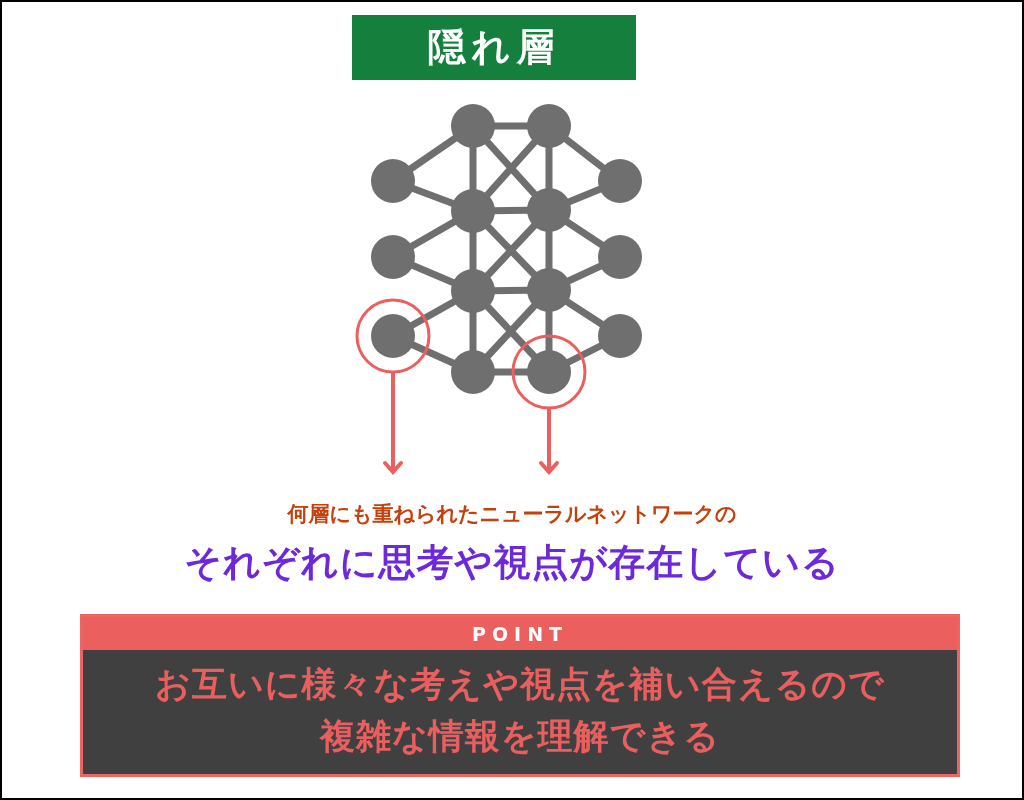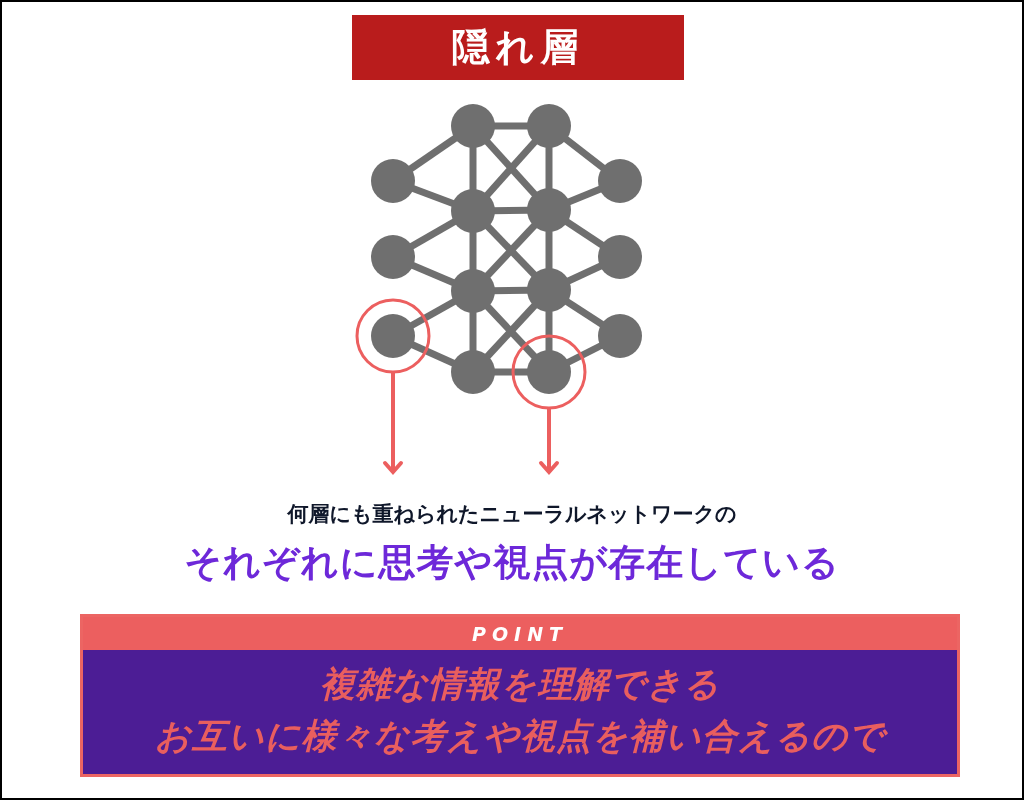--- a/index.html
+++ b/index.html
@@ -1,26 +1,26 @@
 <!DOCTYPE html>
 <html><head>
 <meta charset="utf-8">
 <style>
   html, body { margin:0; padding:0; }
   body { width:1024px; height:800px; background:#fff; position:relative; overflow:hidden;
          font-family:"DejaVu Sans","Liberation Sans",sans-serif; }
   .frame { position:absolute; left:0; top:0; width:1024px; height:800px; box-sizing:border-box;
            border-top:2px solid #000; border-left:2px solid #000; border-bottom:2px solid #000; border-right:2px solid #000; }
-  .title { position:absolute; left:352px; top:15px; width:332px; height:65px; background:#b91c1c;
+  .title { position:absolute; left:352px; top:15px; width:284px; height:65px; background:#15803d;
            color:#fff; font-weight:bold; font-size:38px; display:flex; align-items:center; justify-content:center; letter-spacing:6px; }
   svg.net { position:absolute; left:0; top:0; }
-  .sub { position:absolute; left:0; width:1024px; text-align:center; top:500px; font-size:21px; font-weight:bold; color:#0f172a; }
+  .sub { position:absolute; left:0; width:1024px; text-align:center; top:500px; font-size:21px; font-weight:bold; color:#c2410c; }
   .main { position:absolute; left:0; width:1024px; text-align:center; top:538px; font-size:37px; font-weight:bold; color:#6d28d9; letter-spacing:1px; }
   .point { position:absolute; left:80px; top:614px; width:880px; height:163px; box-sizing:border-box;
-           border:3px solid #ec6563; background:#4c1d95;font-style:italic; }
+           border:3px solid #ec6563; background:#404040; }
   .point-head { height:33px; background:#ec5f5f; color:#fff; font-weight:bold; font-size:19px; letter-spacing:6px;
                 display:flex; align-items:center; justify-content:center; }
   .point-body { text-align:center; color:#e95e5e; font-weight:bold; font-size:35px; line-height:52px; padding-top:8px; letter-spacing:1px; }
 </style>
 </head>
 <body>
 
 <div class="frame"></div>
 
 <div class="title">隠れ層</div>
@@ -75,16 +75,16 @@
     <line x1="549" y1="408" x2="549" y2="472" stroke="#ec5f5f" stroke-width="4"></line>
     <polyline points="541,463 549,472 557,463" fill="none" stroke="#ec5f5f" stroke-width="4" stroke-linecap="round"></polyline>
   </svg>
 
 <div class="sub">何層にも重ねられたニューラルネットワークの</div>
 <div class="main">それぞれに思考や視点が存在している</div>
 
 <div class="point">
   <div class="point-head">POINT</div>
   <div class="point-body">
+    <div>お互いに様々な考えや視点を補い合えるので</div>
     <div>複雑な情報を理解できる</div>
-    <div>お互いに様々な考えや視点を補い合えるので</div>
   </div>
 </div>
 
 </body></html>

